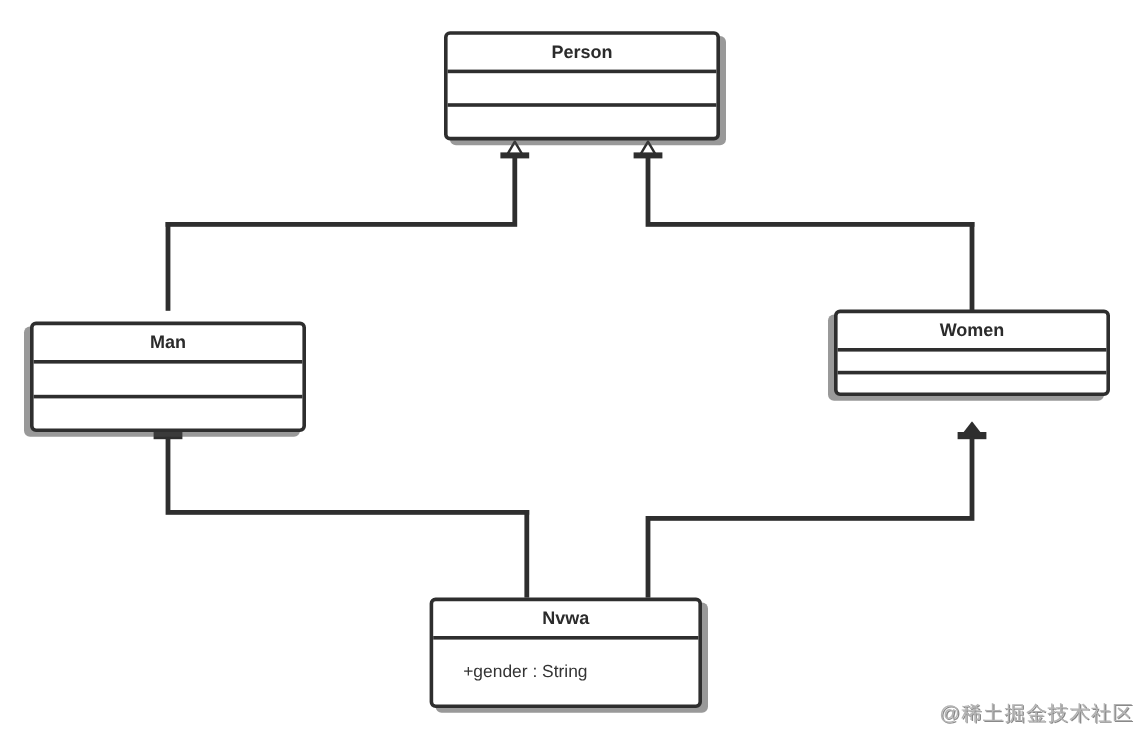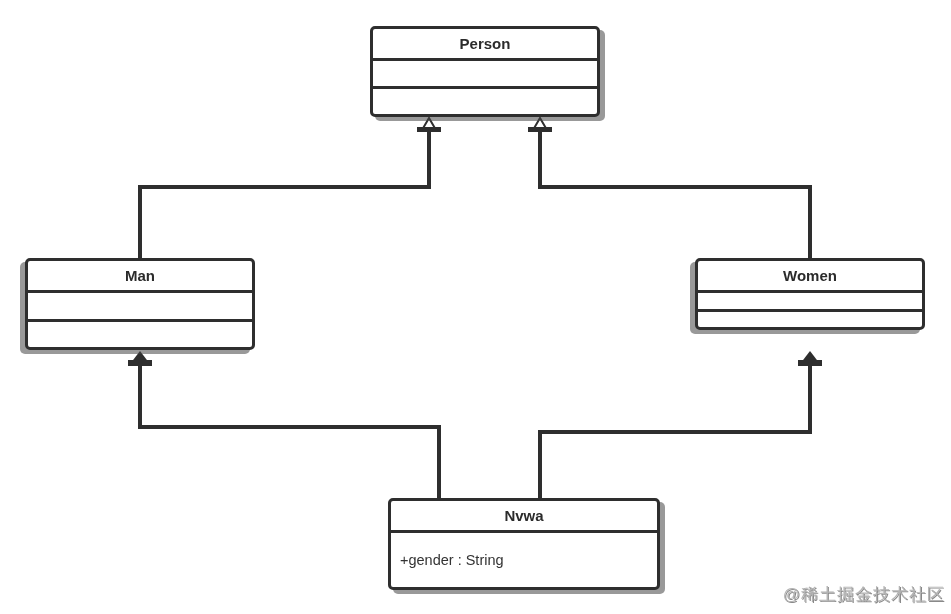--- a/index.html
+++ b/index.html
@@ -14,21 +14,21 @@
     box-sizing:border-box;
   }
   .shadow-r{box-shadow:5px 4px 0 rgba(70,70,70,.55);}
   .shadow-l{box-shadow:-5px 4px 0 rgba(70,70,70,.55);}
   .uml-title{
     height:29px;display:flex;align-items:center;justify-content:center;
     font-weight:bold;font-size:15px;color:#2b2b2b;flex:0 0 auto;
   }
   .uml-row{
     flex:1 1 auto;border-top:3px solid #2e2e2e;
-    display:flex;align-items:center;padding:0 9px;
+    display:flex;align-items:center;padding:0 25px;
     font-size:14.5px;color:#333;white-space:pre;
   }
   
   .seg{position:absolute;background:#2e2e2e;}
   .crossbar{position:absolute;background:#2e2e2e;}
   .arrow{position:absolute;line-height:0;}
   
   .watermark{
     position:absolute;right:6px;bottom:8px;font-size:17px;font-weight:normal;
     color:#b3b3b3;text-shadow:1px 1px 0 rgba(40,40,40,.55), -1px -1px 0 rgba(255,255,255,.4);
@@ -79,32 +79,32 @@
   <div class="seg" style="left:808px;top:364px;width:4px;height:66px;"></div>
   <div class="seg" style="left:540px;top:430px;width:272px;height:4px;"></div>
   <div class="seg" style="left:538px;top:430px;width:4px;height:68px;"></div>
 
   <div class="uml-class shadow-r" style="left:370px;top:26px;width:230px;height:91px;">
     <div class="uml-title">Person</div>
     <div class="uml-row"></div>
     <div class="uml-row"></div>
   </div>
 
-  <div class="uml-class shadow-l" style="left:25px;top:258px;width:230px;height:92px;">
+  <div class="uml-class shadow-l" style="left:25px;top:268px;width:230px;height:92px;">
     <div class="uml-title">Man</div>
     <div class="uml-row"></div>
     <div class="uml-row"></div>
   </div>
 
   <div class="uml-class shadow-l" style="left:695px;top:258px;width:230px;height:72px;">
     <div class="uml-title">Women</div>
     <div class="uml-row"></div>
     <div class="uml-row"></div>
   </div>
 
-  <div class="uml-class shadow-r" style="left:388px;top:498px;width:272px;height:92px;justify-content:space-between;">
+  <div class="uml-class shadow-r" style="left:358px;top:498px;width:227px;height:92px;justify-content:space-between;">
     <div class="uml-title">Nvwa</div>
     <div class="uml-row">+gender : String</div>
   </div>
 
   <div class="watermark">@稀土掘金技术社区</div>
 
 </div>
 
 </body></html>

